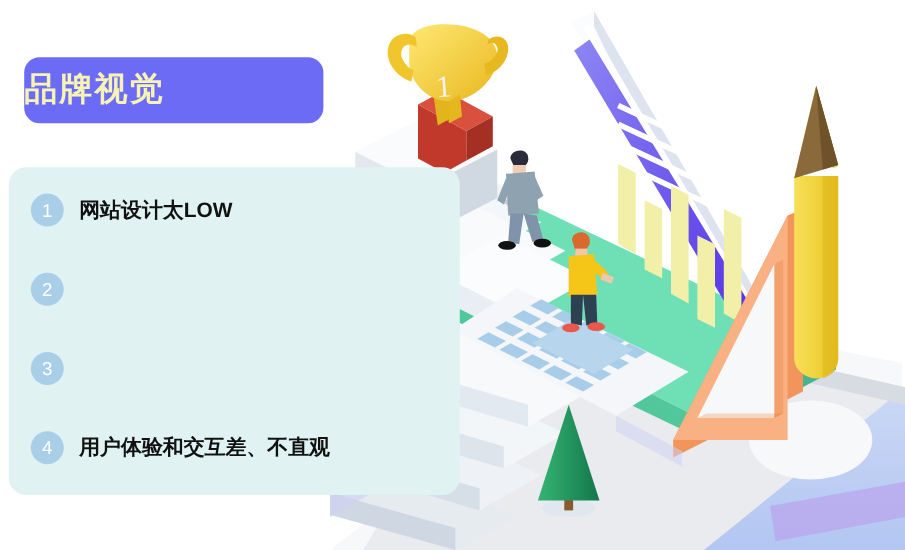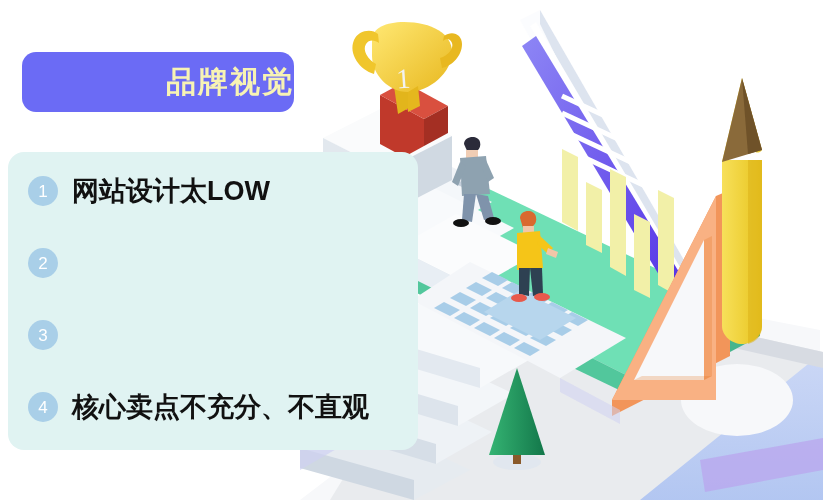--- a/index.html
+++ b/index.html
@@ -13,21 +13,21 @@
     overflow:hidden;
     background:#ffffff;
   }
 
   
   #title-badge{
     position:absolute;left:22px;top:52px;
     width:272px;height:60px;
     background:#6b6bf5;
     border-radius:14px;
-    display:flex;align-items:center;justify-content:flex-end;
+    display:flex;align-items:center;justify-content:flex-start;
   }
   #title-badge .t{
     color:#f7f3b4;
     font-size:30px;
     font-weight:bold;
     letter-spacing:2px;
     line-height:1;
   }
 
   #bullet-panel{
@@ -48,21 +48,21 @@
     width:30px;height:30px;flex:0 0 30px;
     border-radius:50%;
     background:#a9cfe8;
     color:#ffffff;
     font-size:17px;
     display:flex;align-items:center;justify-content:center;
     line-height:1;
   }
   .btext{
     color:#111111;
-    font-size:27px;
+    font-size:19px;
     font-weight:bold;
     white-space:nowrap;
     line-height:1;
   }
 
   
   #watermark{
     position:absolute;left:250px;top:190px;
     width:420px;height:300px;
     opacity:.16;
@@ -298,18 +298,18 @@
     <div class="bullet-row">
       <span class="bnum">2</span>
     </div>
 
     <div class="bullet-row">
       <span class="bnum">3</span>
     </div>
 
     <div class="bullet-row">
       <span class="bnum">4</span>
-      <span class="btext">核心卖点不充分、不直观</span>
+      <span class="btext">用户体验和交互差、不直观</span>
     </div>
 
   </div>
 
 </div>
 
 </body></html>

